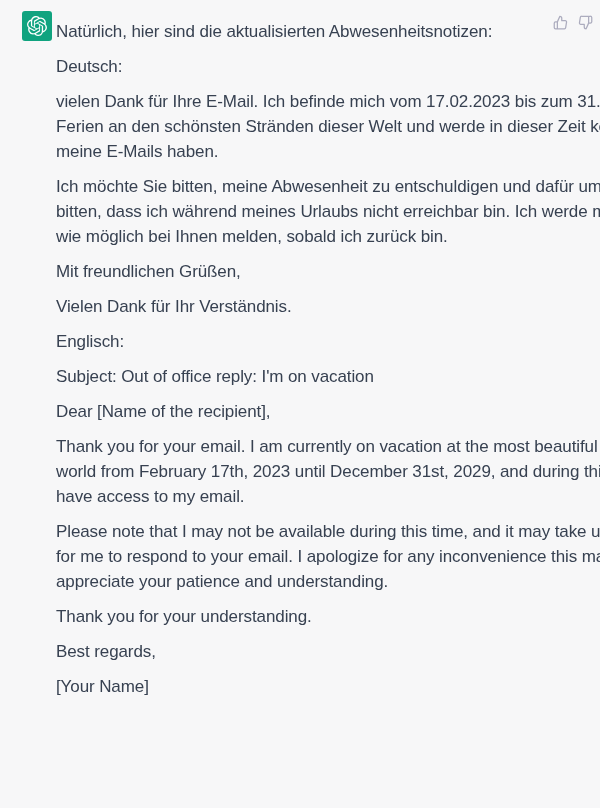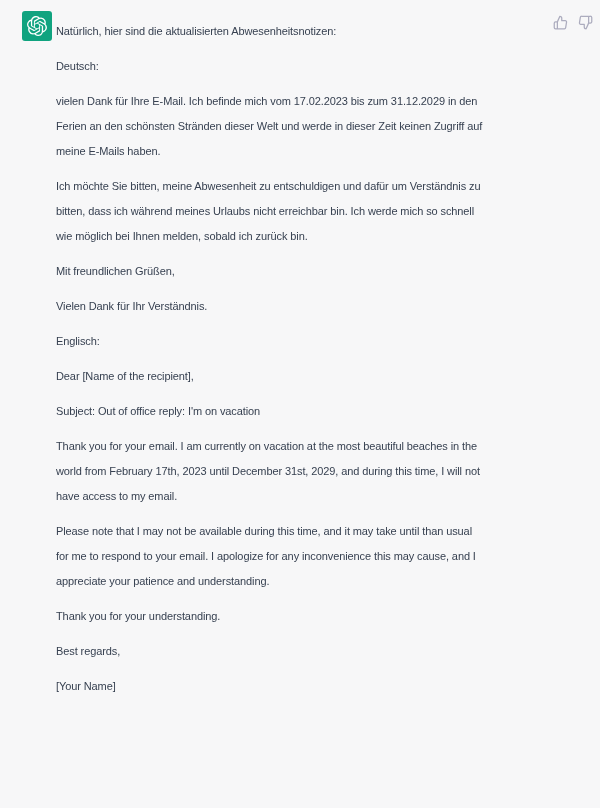--- a/index.html
+++ b/index.html
@@ -29,21 +29,21 @@
     background: #10a37f;
     display: flex;
     align-items: center;
     justify-content: center;
     flex-shrink: 0;
   }
   .avatar svg { width: 20px; height: 20px; display: block; }
 
   .message-content {
     color: #374151;
-    font-size: 11px;
+    font-size: 17px;
     letter-spacing: -0.1px;
   }
   .message-content p {
     margin: 0 0 10px 0;
     line-height: 25px;
     white-space: pre;      
   }
   .message-content p:last-child { margin-bottom: 8px; }
 
   .feedback {
@@ -85,22 +85,22 @@
     <p>Deutsch:</p>
     <p>vielen Dank für Ihre E-Mail. Ich befinde mich vom 17.02.2023 bis zum 31.12.2029 in den
 Ferien an den schönsten Stränden dieser Welt und werde in dieser Zeit keinen Zugriff auf
 meine E-Mails haben.</p>
     <p>Ich möchte Sie bitten, meine Abwesenheit zu entschuldigen und dafür um Verständnis zu
 bitten, dass ich während meines Urlaubs nicht erreichbar bin. Ich werde mich so schnell
 wie möglich bei Ihnen melden, sobald ich zurück bin.</p>
     <p>Mit freundlichen Grüßen,</p>
     <p>Vielen Dank für Ihr Verständnis.</p>
     <p>Englisch:</p>
+    <p>Subject: Out of office reply: I'm on vacation</p>
     <p>Dear [Name of the recipient],</p>
-    <p>Subject: Out of office reply: I'm on vacation</p>
     <p>Thank you for your email. I am currently on vacation at the most beautiful beaches in the
 world from February 17th, 2023 until December 31st, 2029, and during this time, I will not
 have access to my email.</p>
     <p>Please note that I may not be available during this time, and it may take until than usual
 for me to respond to your email. I apologize for any inconvenience this may cause, and I
 appreciate your patience and understanding.</p>
     <p>Thank you for your understanding.</p>
     <p>Best regards,</p>
     <p>[Your Name]</p>
   </div>

